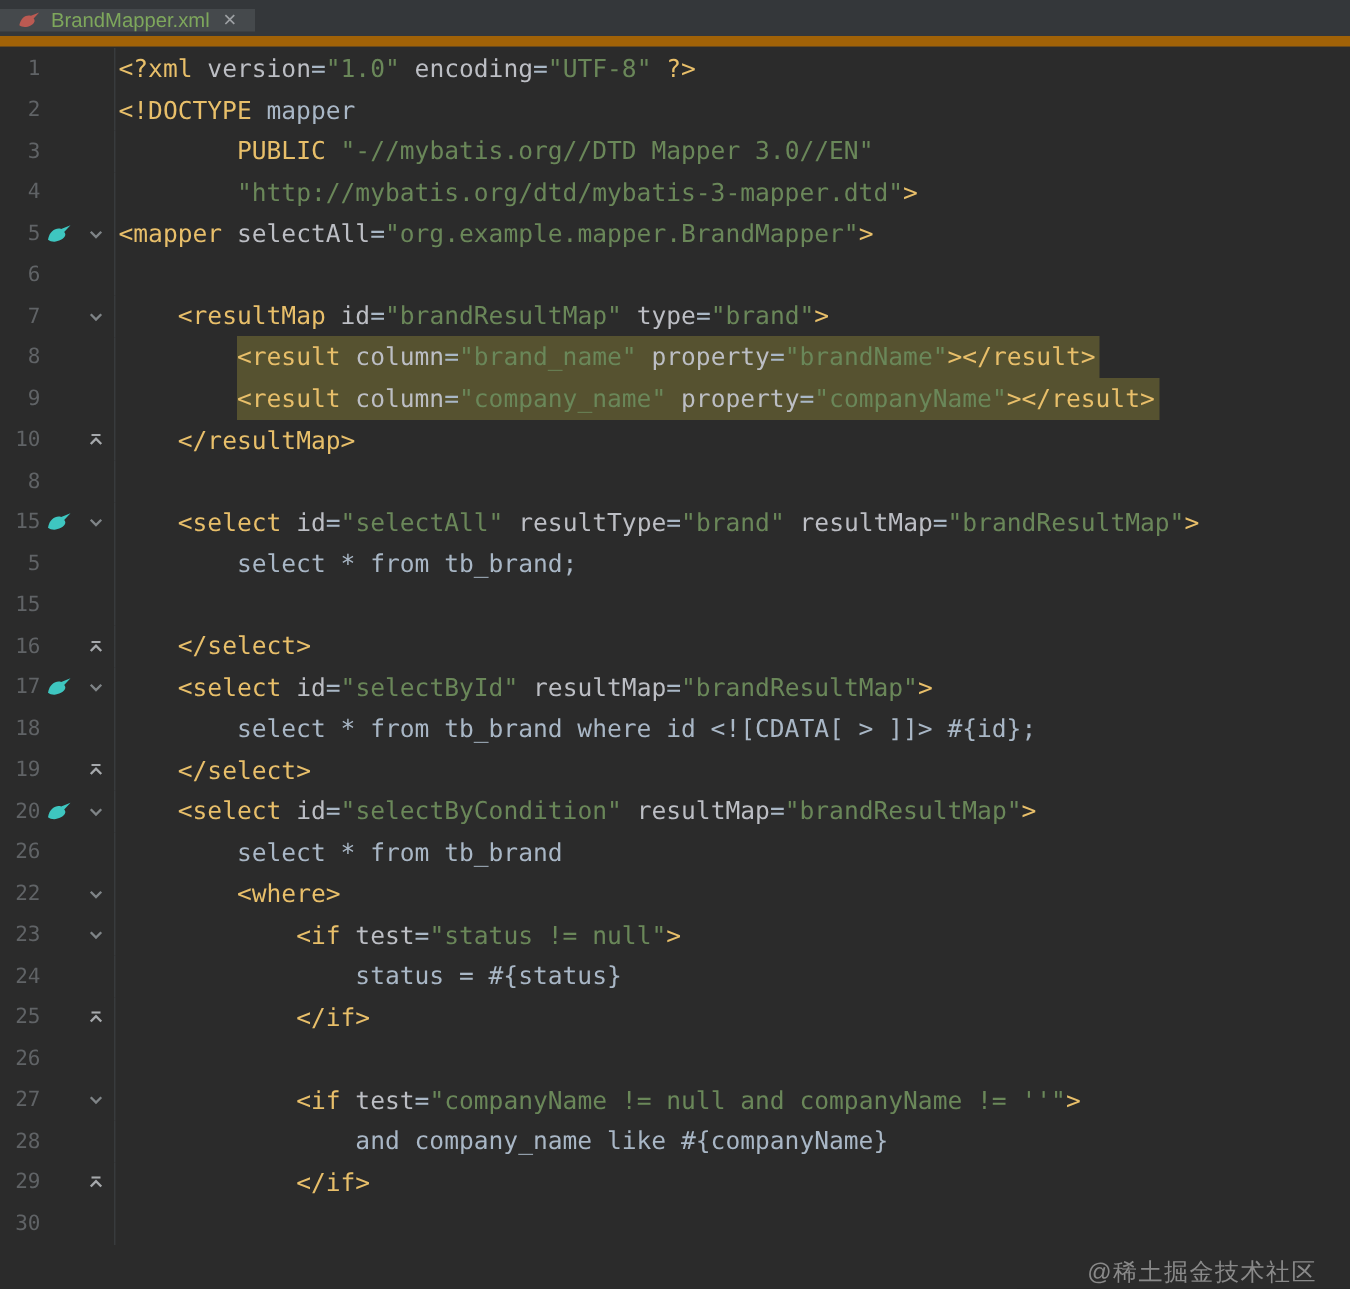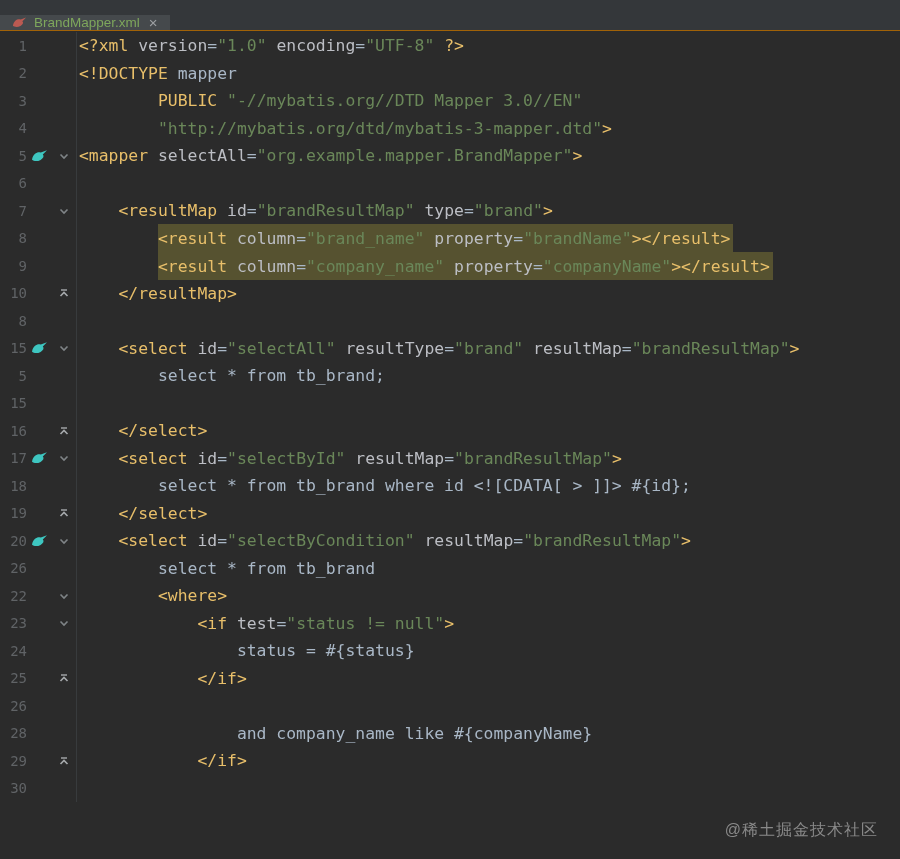--- a/index.html
+++ b/index.html
@@ -1,39 +1,39 @@
 <!DOCTYPE html>
 <html style="--editorBg: #2b2b2b; --tabbarBg: #34373a; --tabBg: #45494c; --tabText: #7ea75c; --closeIcon: #9da0a3; --lineNumber: #606366; --tag: #e8bf6a; --attr: #bcbec4; --str: #6a8759; --txt: #a9b7c6; --highlight: #565230; --birdTeal: #3ec6c0; --birdRed: #bb5a52; --foldDown: #7f8487; --foldUp: #a6a9ac; --gutterLine: #383b3d; --watermark: #9a9a9a;"><head>
 <meta charset="utf-8">
 <style>
   *{box-sizing:border-box;margin:0;padding:0}
   html,body{width:900px;height:859px;overflow:hidden}
   body{background:var(--editorBg,#2b2b2b);font-family:"DejaVu Sans Mono",monospace}
   .ide{width:900px;height:859px;display:flex;flex-direction:column;background:var(--editorBg,#2b2b2b)}
-  .tabbar{flex:0 0 31px;background:var(--tabbarBg,#34373a);display:flex;align-items:flex-end;border-bottom:1px solid #a16207;padding-top:3px}
+  .tabbar{flex:0 0 31px;background:var(--tabbarBg,#34373a);display:flex;align-items:center;border-bottom:7px solid #a16207;padding-top:3px}
   .tab{display:flex;align-items:center;gap:7px;padding:0 12px;background:var(--tabBg,#45494c);cursor:pointer}
   .tab-label{color:var(--tabText,#7ea75c);font:13.5px "Liberation Sans",sans-serif}
   .tab-close{color:var(--closeIcon,#9da0a3);font:15px "Liberation Sans",sans-serif;line-height:1;margin-left:2px}
   .file-icon{display:inline-flex;color:var(--birdRed,#bb5a52)}
   .editor{flex:1 1 auto;position:relative;overflow:hidden;padding-top:1px}
   .line{display:flex;height:27.5px;align-items:center;white-space:pre}
   .gutter{flex:0 0 77px;align-self:stretch;display:flex;align-items:center;border-right:1px solid var(--gutterLine,#383b3d)}
   .ln{flex:0 0 27px;text-align:right;color:var(--lineNumber,#606366);font-size:14px}
   .gslot{flex:0 0 25px;display:flex;justify-content:center;align-items:center}
   .gslot.fold{flex:0 0 24px}
   .gslot.birdc{color:var(--birdTeal,#3ec6c0)}
   .gslot.downc{color:var(--foldDown,#7f8487)}
   .gslot.upc{color:var(--foldUp,#a6a9ac)}
   .code{flex:1;white-space:pre;font-size:16.4px;padding-left:2px;color:var(--txt,#a9b7c6)}
   .tk-tag{color:var(--tag,#e8bf6a)}
   .tk-attr{color:var(--attr,#bcbec4)}
   .tk-str{color:var(--str,#6a8759)}
   .tk-txt{color:var(--txt,#a9b7c6)}
   .hl{background:var(--highlight,#565230);padding:4.5px 3px 4.5px 0}
-  .watermark{position:absolute;right:22px;bottom:18px;color:var(--watermark,#9a9a9a);font:16px "Liberation Sans",sans-serif;opacity:.85;letter-spacing:1px}
+  .watermark{position:absolute;right:22px;bottom:0;color:var(--watermark,#9a9a9a);font:16px "Liberation Sans",sans-serif;opacity:.85;letter-spacing:1px}
 </style>
 </head>
 <body>
 
 <div class="ide">
   <div class="tabbar">
     <div class="tab">
       <span class="file-icon">
           <svg width="15" height="13" viewBox="0 0 17 14">
             <path fill="currentColor" d="M1 10.8C2.2 4.5 6.5 2.6 9.8 3.6L16 1.2 11.8 5.6C13.4 7.2 12.4 9.4 9.6 10.9 6.4 12.7 2.8 12.3 1 10.8Z"></path>
@@ -97,20 +97,23 @@
               </svg></span></div><div class="code"><span class="tk-txt">        </span><span class="tk-tag">&lt;where&gt;</span></div></div>
         <div class="line"><div class="gutter"><span class="ln">23</span><span class="gslot birdc"></span><span class="gslot fold downc"><svg width="12" height="12" viewBox="0 0 12 12">
                 <polyline points="2.5,4.5 6,8 9.5,4.5" fill="none" stroke="currentColor" stroke-width="1.6"></polyline>
               </svg></span></div><div class="code"><span class="tk-txt">            </span><span class="tk-tag">&lt;if</span><span class="tk-txt"> </span><span class="tk-attr">test</span><span class="tk-txt">=</span><span class="tk-str">"status != null"</span><span class="tk-tag">&gt;</span></div></div>
         <div class="line"><div class="gutter"><span class="ln">24</span><span class="gslot birdc"></span><span class="gslot fold"></span></div><div class="code"><span class="tk-txt">                status = #{status}</span></div></div>
         <div class="line"><div class="gutter"><span class="ln">25</span><span class="gslot birdc"></span><span class="gslot fold upc"><svg width="12" height="12" viewBox="0 0 12 12">
                 <line x1="3" y1="3" x2="9" y2="3" stroke="currentColor" stroke-width="1.4"></line>
                 <polyline points="2.5,9 6,5.5 9.5,9" fill="none" stroke="currentColor" stroke-width="1.6"></polyline>
               </svg></span></div><div class="code"><span class="tk-txt">            </span><span class="tk-tag">&lt;/if&gt;</span></div></div>
         <div class="line"><div class="gutter"><span class="ln">26</span><span class="gslot birdc"></span><span class="gslot fold"></span></div><div class="code"></div></div>
+        <div class="line"><div class="gutter"><span class="ln">27</span><span class="gslot birdc"></span><span class="gslot fold downc"><svg width="12" height="12" viewBox="0 0 12 12">
+                <polyline points="2.5,4.5 6,8 9.5,4.5" fill="none" stroke="currentColor" stroke-width="1.6"></polyline>
+              </svg></span></div><div class="code"><span class="tk-txt">            </span><span class="tk-tag">&lt;if</span><span class="tk-txt"> </span><span class="tk-attr">test</span><span class="tk-txt">=</span><span class="tk-str">"companyName != null and companyName != ''"</span><span class="tk-tag">&gt;</span></div></div>
         <div class="line"><div class="gutter"><span class="ln">28</span><span class="gslot birdc"></span><span class="gslot fold"></span></div><div class="code"><span class="tk-txt">                and company_name like #{companyName}</span></div></div>
         <div class="line"><div class="gutter"><span class="ln">29</span><span class="gslot birdc"></span><span class="gslot fold upc"><svg width="12" height="12" viewBox="0 0 12 12">
                 <line x1="3" y1="3" x2="9" y2="3" stroke="currentColor" stroke-width="1.4"></line>
                 <polyline points="2.5,9 6,5.5 9.5,9" fill="none" stroke="currentColor" stroke-width="1.6"></polyline>
               </svg></span></div><div class="code"><span class="tk-txt">            </span><span class="tk-tag">&lt;/if&gt;</span></div></div>
         <div class="line"><div class="gutter"><span class="ln">30</span><span class="gslot birdc"></span><span class="gslot fold"></span></div><div class="code"></div></div>
       </div>
     <div class="watermark">@稀土掘金技术社区</div>
   </div>
 </div>

